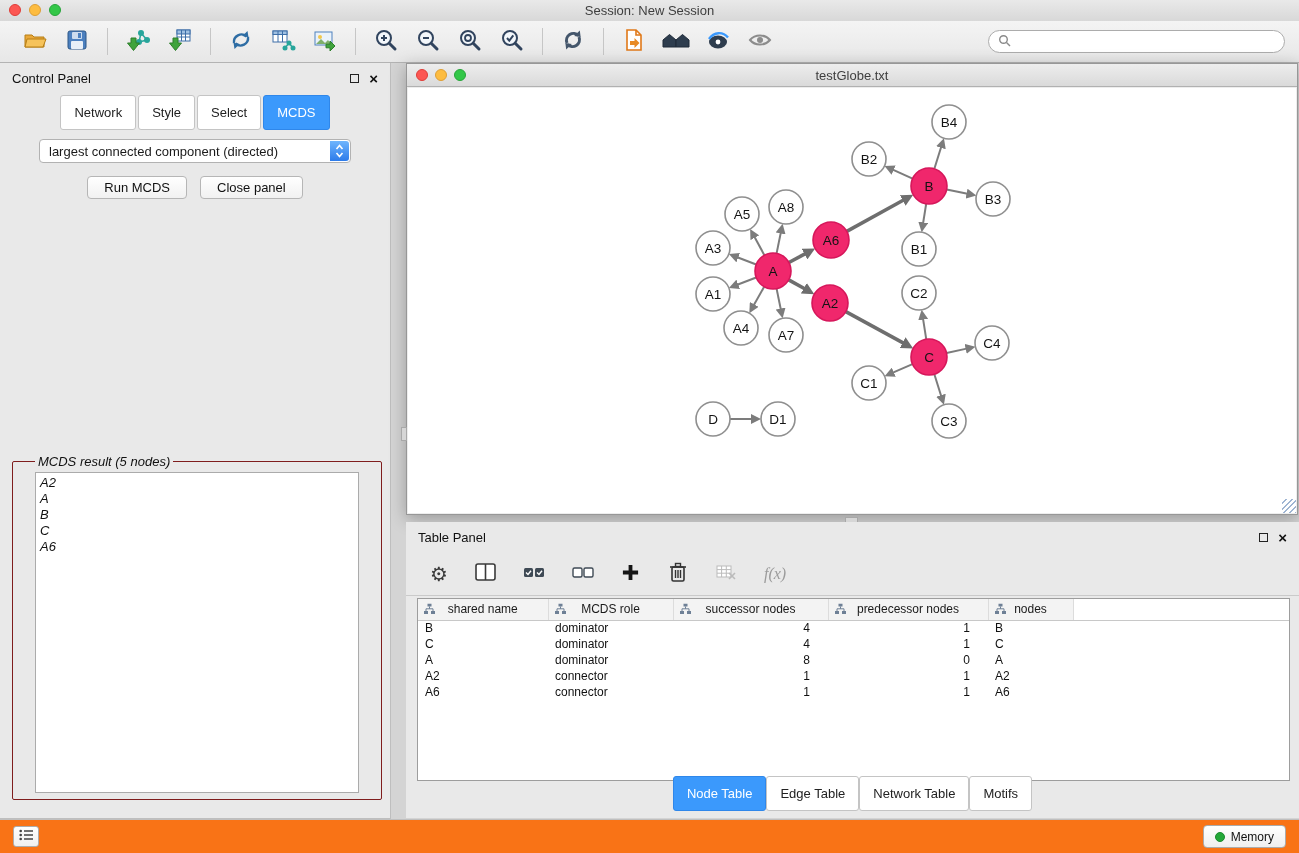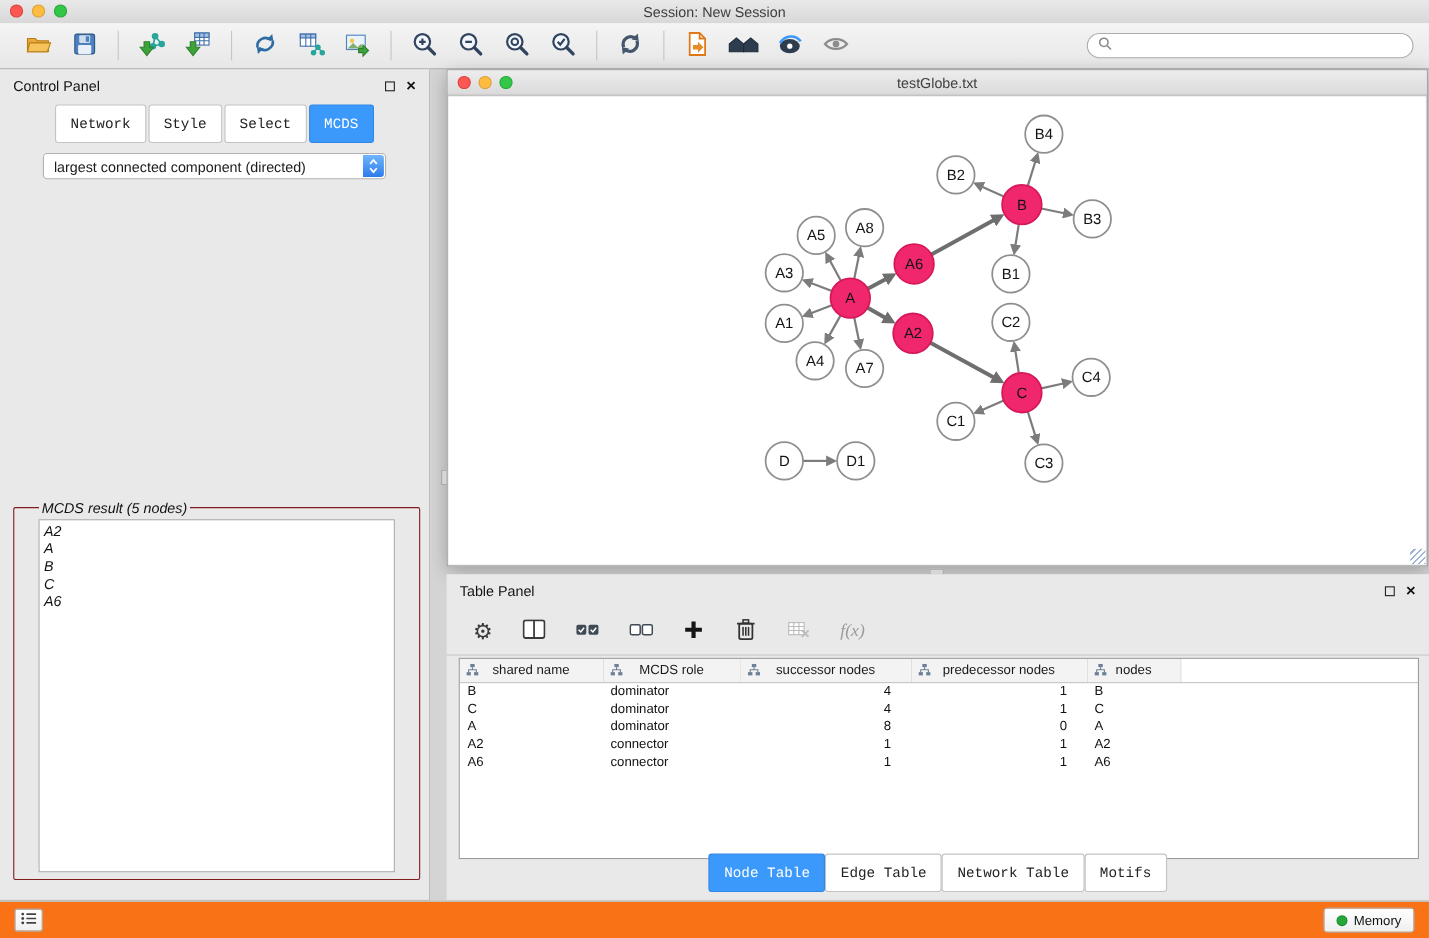--- a/index.html
+++ b/index.html
@@ -60,21 +60,21 @@
     font-size: 13px; color: #111;
   }
   .hdr-icons { margin-left: auto; display: flex; align-items: center; gap: 10px; }
   .float-icon { width: 9px; height: 9px; border: 1.5px solid #222; display: inline-block; cursor: pointer; }
   .close-icon { font-size: 15px; font-weight: bold; color: #111; line-height: 9px; cursor: pointer; }
 
   .cp-tabs { display: flex; justify-content: center; gap: 2px; margin-top: 2px; }
   .cp-tab, .bt-tab {
     height: 35px; padding: 0 13px; font-size: 13px;
     background: #FFF; border: 1px solid #C4C4C4; border-radius: 3px;
-    color: #222; cursor: pointer; font-family: Liberation Mono, monospace;
+    color: #222; cursor: pointer; font-family: Liberation Sans, sans-serif;
   }
   .cp-tab.selected, .bt-tab.selected {
     background: #3B99FC; border-color: #2F87EA; color: #FFF;
   }
 
   .opt-label { text-align: center; margin-top: 18px; font-size: 13px; color: #111; }
   .dropdown {
     margin: 9px auto 0; width: 312px; height: 24px; position: relative;
     background: #FFF; border: 1px solid #B2B2B2; border-radius: 4px;
     display: flex; align-items: center; padding: 0 24px 0 9px;
@@ -350,20 +350,24 @@
       <button class="cp-tab selected">MCDS</button>
     </div>
     <div class="dropdown">
       <span class="dropdown-value">largest connected component (directed)</span>
       <span class="dropdown-stepper">
           <svg width="9" height="14" viewBox="0 0 9 14">
             <path d="M1.5 5 L4.5 1.5 L7.5 5" fill="none" stroke="#FFF" stroke-width="1.6"></path>
             <path d="M1.5 9 L4.5 12.5 L7.5 9" fill="none" stroke="#FFF" stroke-width="1.6"></path>
           </svg>
         </span>
+    </div>
+    <div class="btn-row">
+      <button class="push-btn">Run MCDS</button>
+      <button class="push-btn">Close panel</button>
     </div>
     <fieldset class="mcds-fieldset">
       <legend>MCDS result (5 nodes)</legend>
       <div class="result-box">
         <ul id="mcds-result-list">
             <li>A2</li>
             <li>A</li>
             <li>B</li>
             <li>C</li>
             <li>A6</li>

